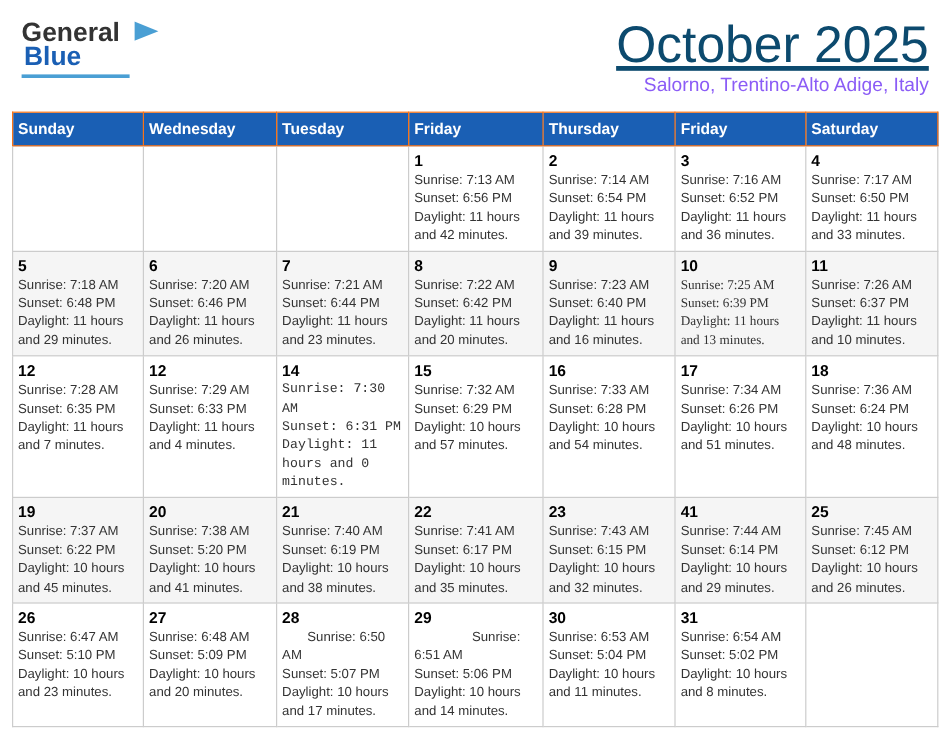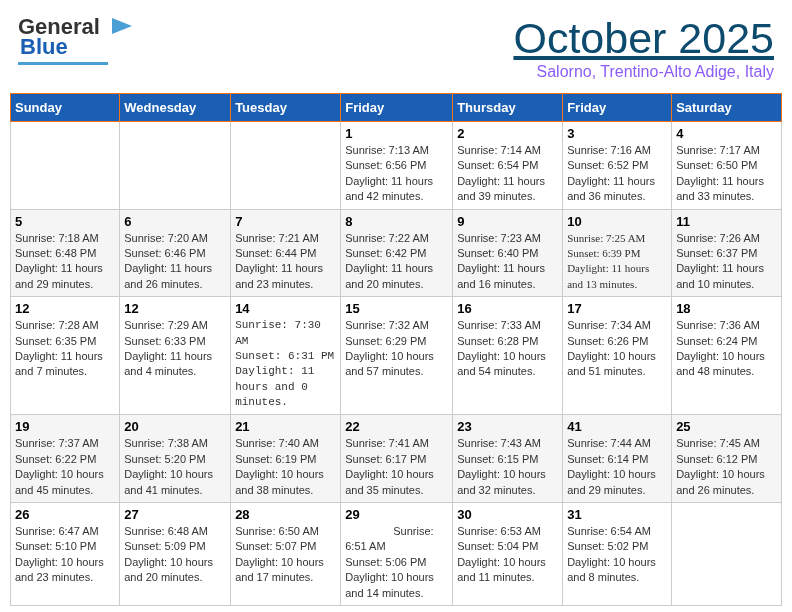--- a/index.html
+++ b/index.html
@@ -203,21 +203,21 @@
 Sunset: 6:12 PM
 Daylight: 10 hours and 26 minutes.</span></td>
       </tr>
       <tr>
         <td><span class="day-num">26</span><span class="day-info" style="white-space: pre-line;">Sunrise: 6:47 AM
 Sunset: 5:10 PM
 Daylight: 10 hours and 23 minutes.</span></td>
         <td><span class="day-num">27</span><span class="day-info" style="white-space: pre-line;">Sunrise: 6:48 AM
 Sunset: 5:09 PM
 Daylight: 10 hours and 20 minutes.</span></td>
-        <td><span class="day-num">28</span><span class="day-info" style="white-space: pre-line;">Sunrise: 6:50 AM
+        <td><span class="day-num">28</span><span class="day-info" style="white-space: pre-line; margin-left: 21px;">Sunrise: 6:50 AM
 Sunset: 5:07 PM
 Daylight: 10 hours and 17 minutes.</span></td>
         <td><span class="day-num">29</span><span class="day-info" style="white-space: pre-line; margin-left: 48px;">Sunrise: 6:51 AM
 Sunset: 5:06 PM
 Daylight: 10 hours and 14 minutes.</span></td>
         <td><span class="day-num">30</span><span class="day-info" style="white-space: pre-line;">Sunrise: 6:53 AM
 Sunset: 5:04 PM
 Daylight: 10 hours and 11 minutes.</span></td>
         <td><span class="day-num">31</span><span class="day-info" style="white-space: pre-line;">Sunrise: 6:54 AM
 Sunset: 5:02 PM

